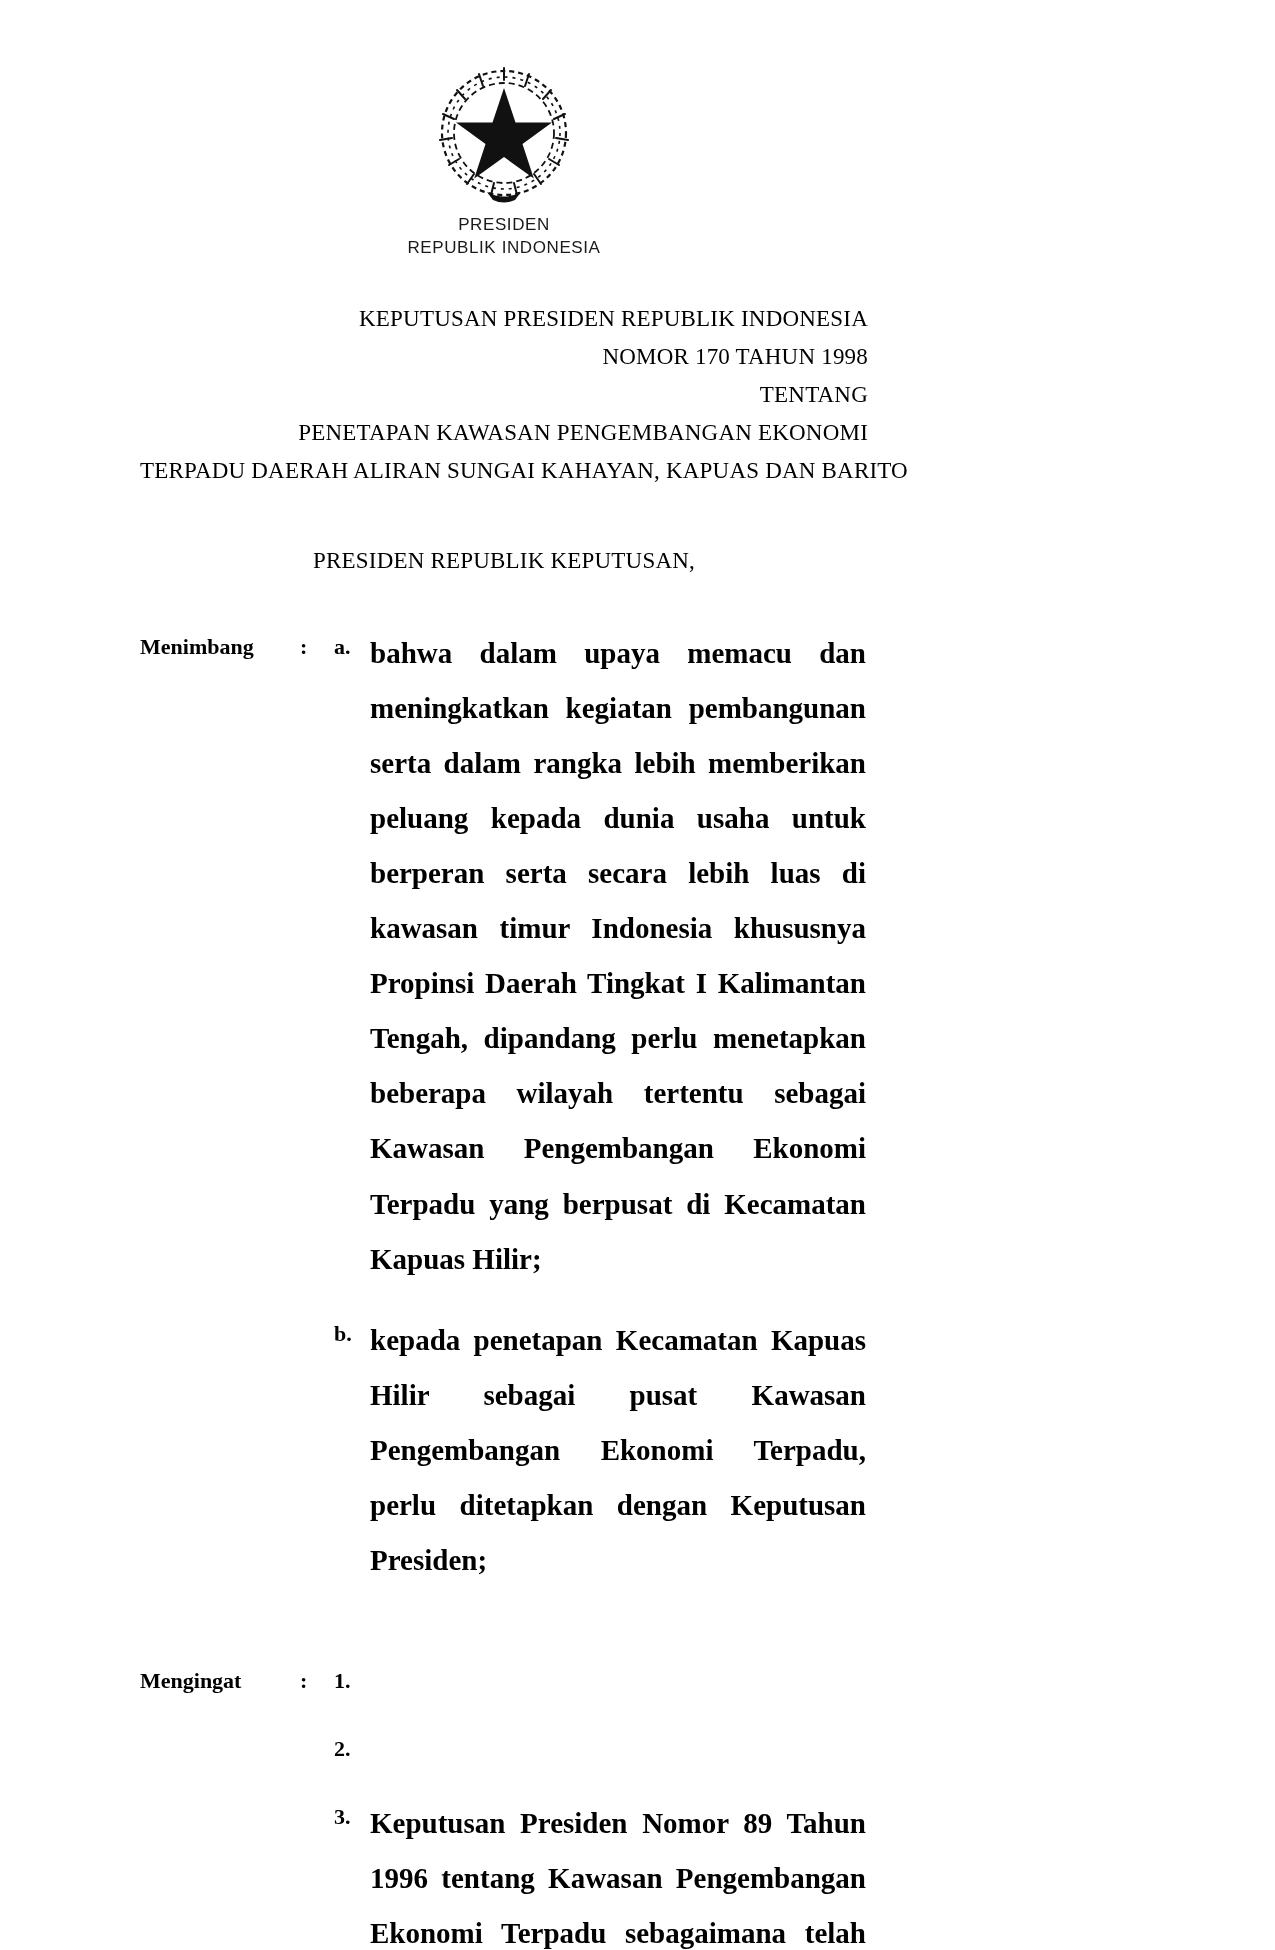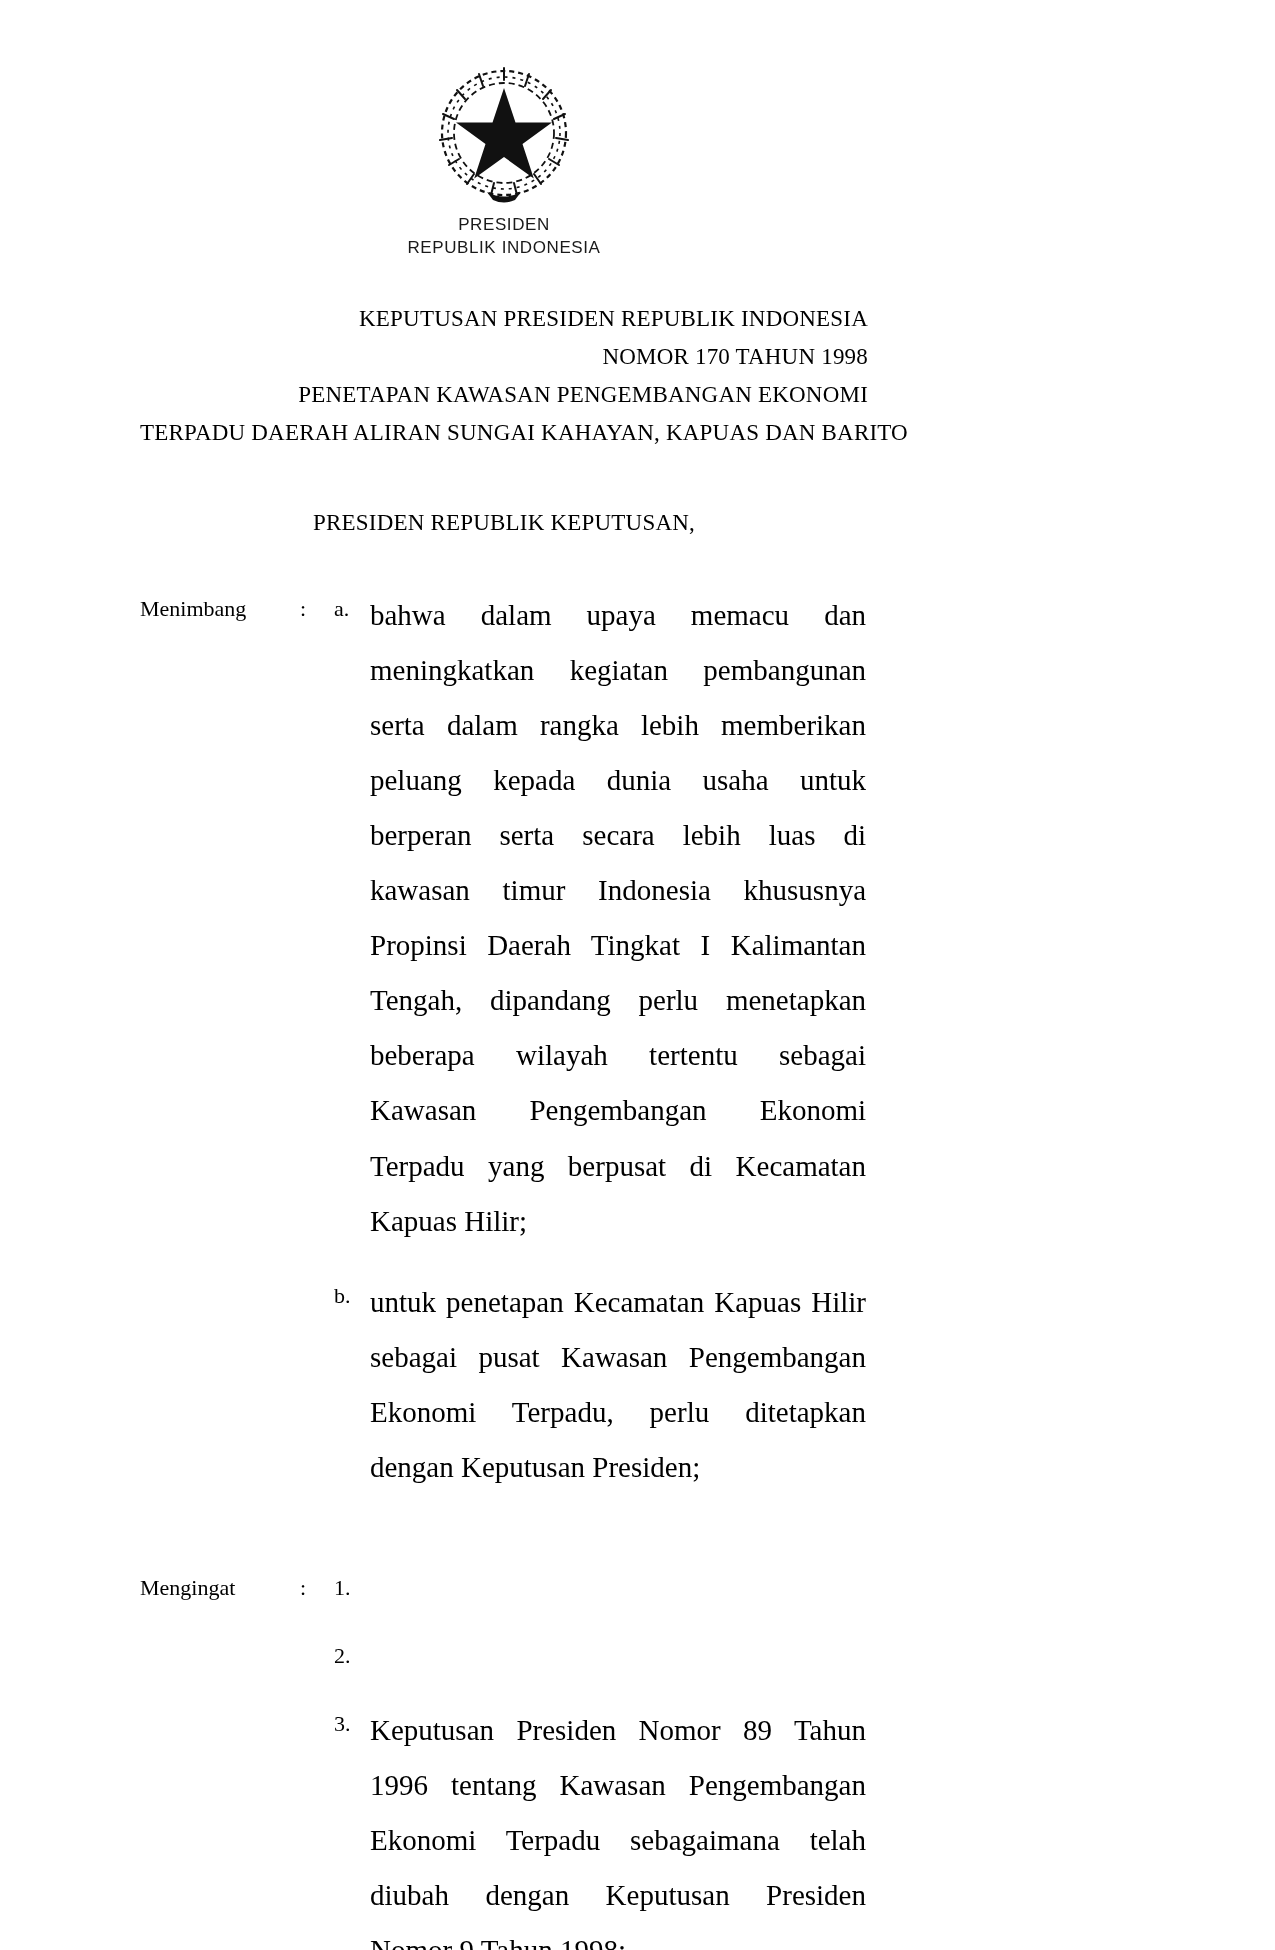--- a/index.html
+++ b/index.html
@@ -64,20 +64,21 @@
     font-size: 23px;
     letter-spacing: 0.2px;
   }
 
   
   .clauses {
     margin-top: 52px;
   }
   .clause-group {
     margin-bottom: 0;
+    font-weight: bold;
   }
   .clause-row {
     display: flex;
     align-items: flex-start;
     margin-bottom: 26px;
   }
   .label-col {
     width: 160px;
     flex: 0 0 160px;
     font-size: 22px;
@@ -150,40 +151,41 @@
   </div>
 
   <div class="header-caption">
     <div>PRESIDEN</div>
     <div>REPUBLIK INDONESIA</div>
   </div>
 
   <div class="title-block">
     <div>KEPUTUSAN PRESIDEN REPUBLIK INDONESIA</div>
     <div>NOMOR 170 TAHUN 1998</div>
+    <div>TENTANG</div>
     <div>PENETAPAN KAWASAN PENGEMBANGAN EKONOMI</div>
     <div>TERPADU DAERAH ALIRAN SUNGAI KAHAYAN, KAPUAS DAN BARITO</div>
   </div>
 
   <div class="subject-line">PRESIDEN REPUBLIK KEPUTUSAN,</div>
 
   <div class="clauses">
 
     <div class="clause-group">
       <div class="clause-row">
         <div class="label-col">Menimbang</div>
         <div class="colon-col">:</div>
         <div class="num-col">a.</div>
         <div class="text-col">bahwa dalam upaya memacu dan meningkatkan kegiatan pembangunan serta dalam rangka lebih memberikan peluang kepada dunia usaha untuk berperan serta secara lebih luas di kawasan timur Indonesia khususnya Propinsi Daerah Tingkat I Kalimantan Tengah, dipandang perlu menetapkan beberapa wilayah tertentu sebagai Kawasan Pengembangan Ekonomi Terpadu yang berpusat di Kecamatan Kapuas Hilir;</div>
       </div>
       <div class="clause-row">
         <div class="label-col"></div>
         <div class="colon-col"></div>
         <div class="num-col">b.</div>
-        <div class="text-col">untuk penetapan Kecamatan Kapuas Hilir sebagai pusat Kawasan Pengembangan Ekonomi Terpadu, perlu ditetapkan dengan Keputusan Presiden;</div>
+        <div class="text-col">kepada penetapan Kecamatan Kapuas Hilir sebagai pusat Kawasan Pengembangan Ekonomi Terpadu, perlu ditetapkan dengan Keputusan Presiden;</div>
       </div>
     </div>
 
     <div class="gap-large"></div>
 
     <div class="clause-group">
       <div class="clause-row">
         <div class="label-col">Mengingat</div>
         <div class="colon-col">:</div>
         <div class="num-col">1.</div>

